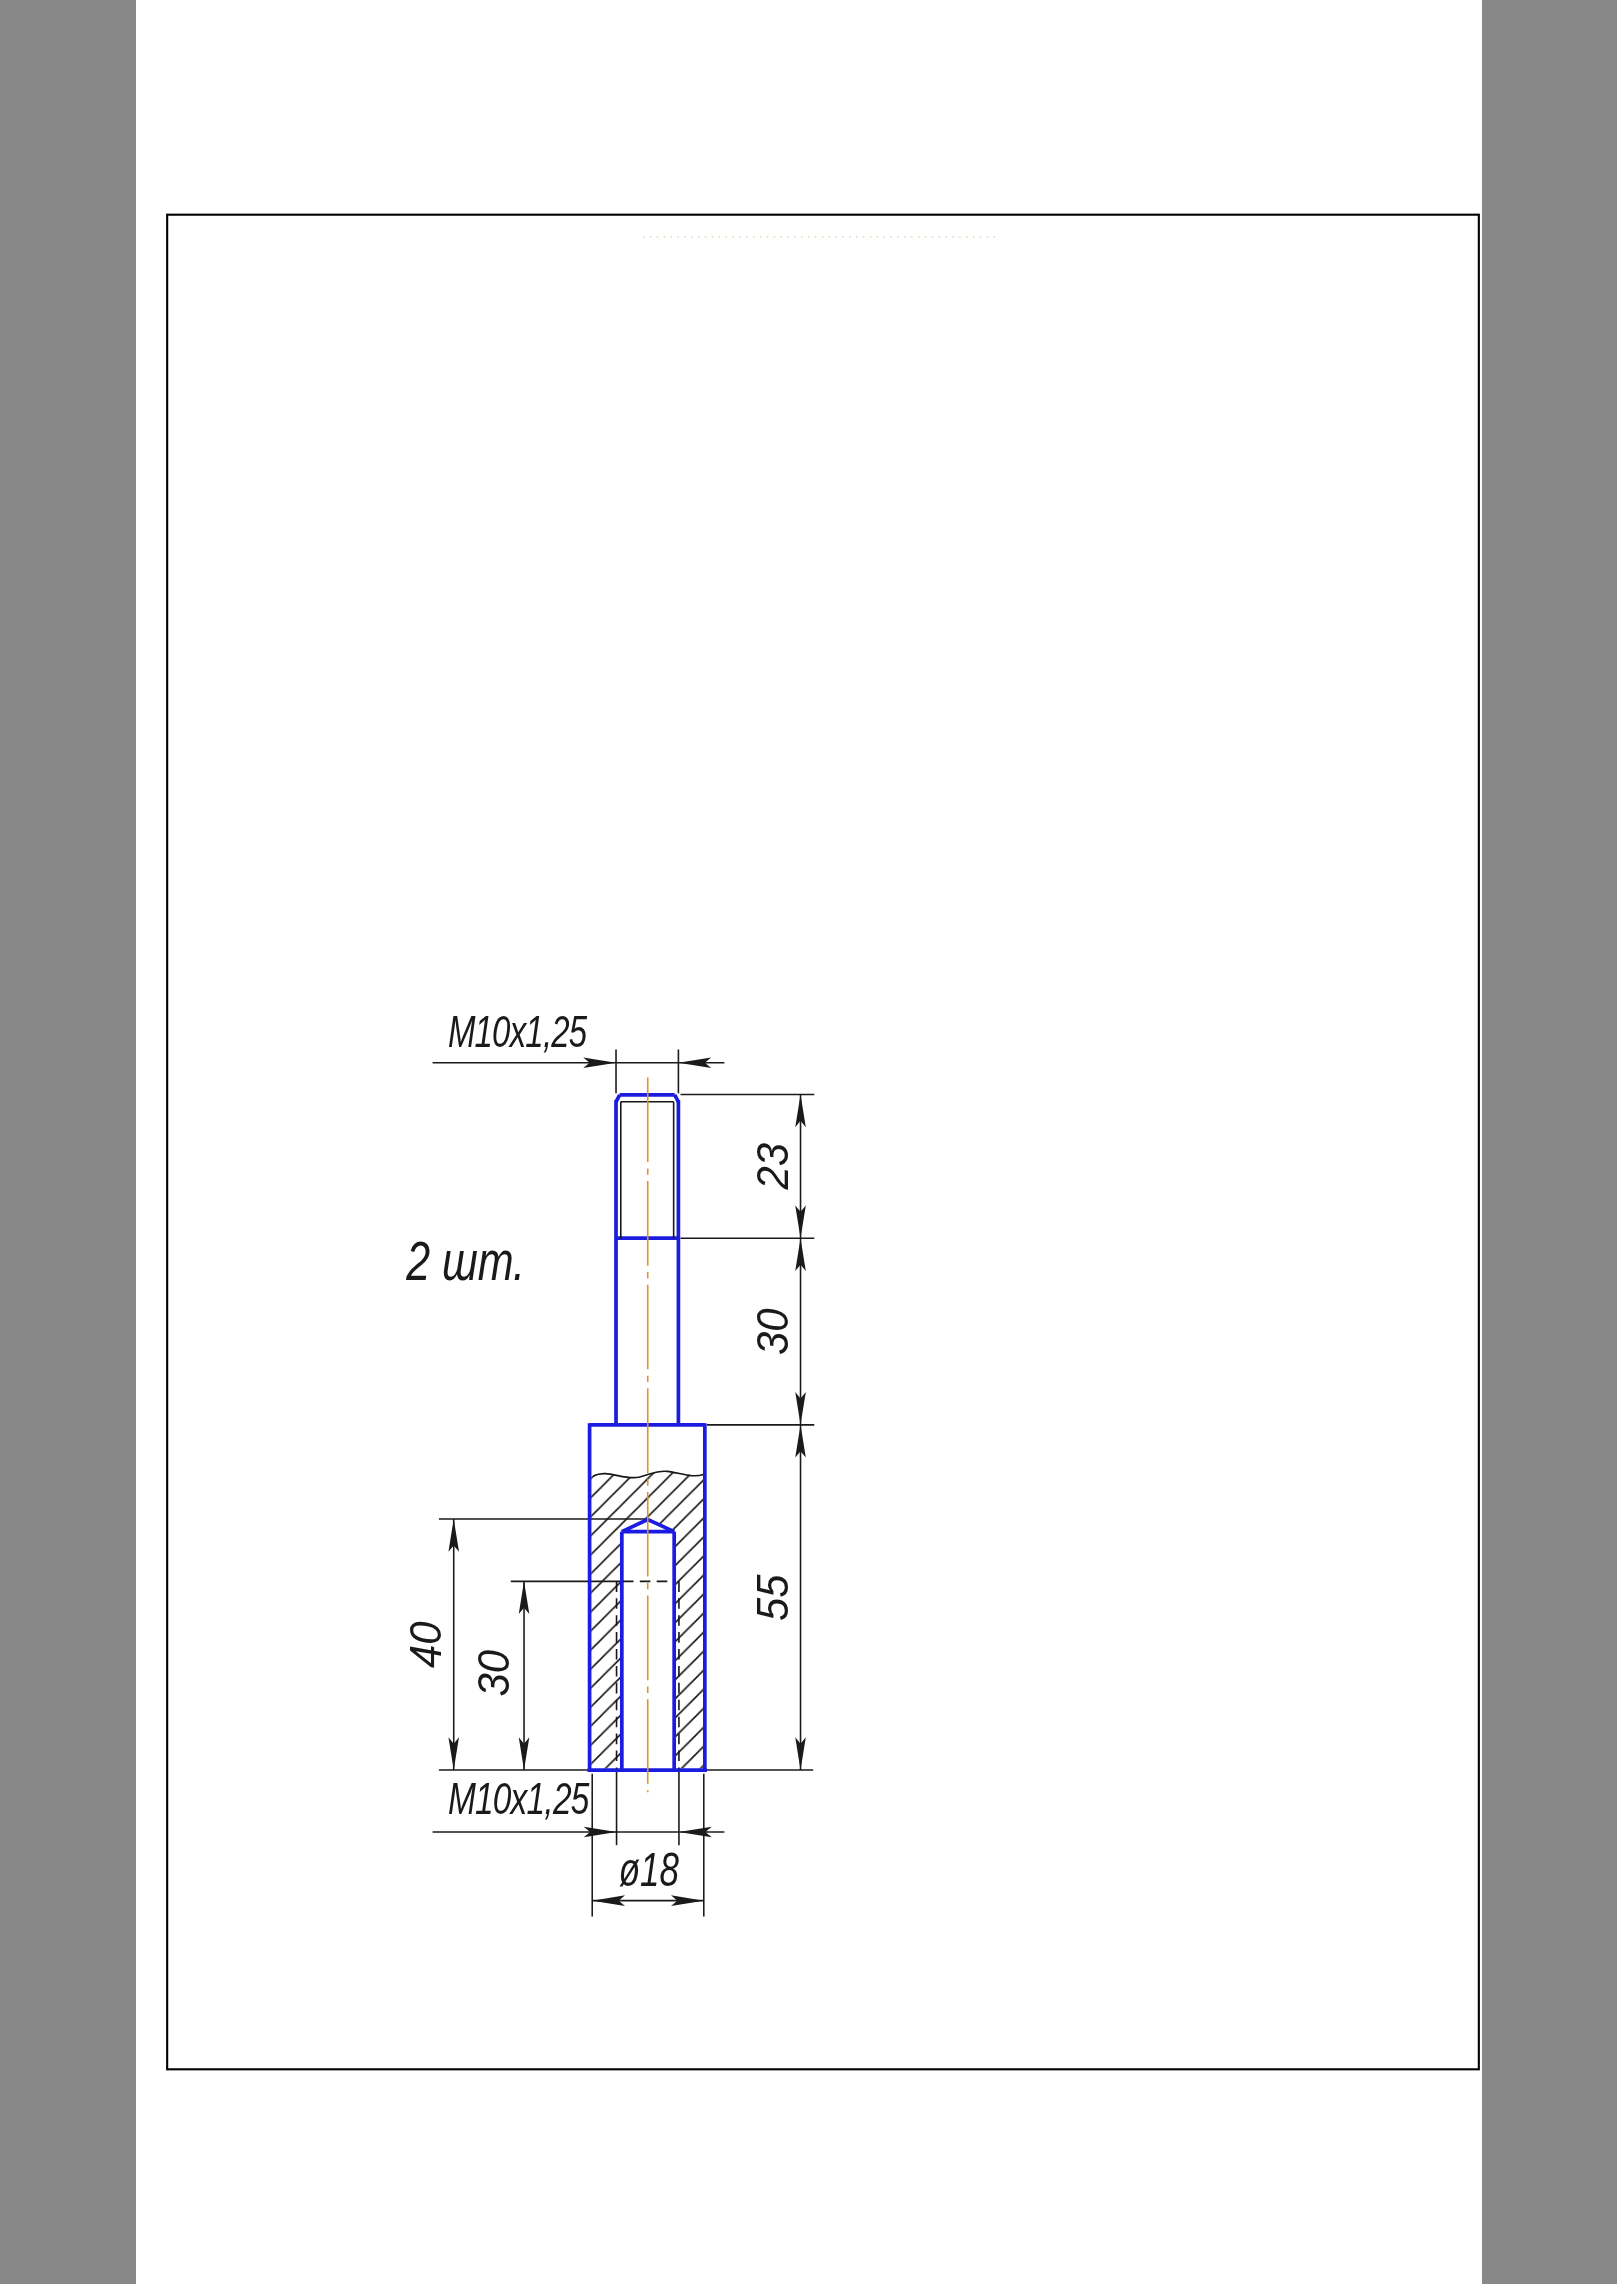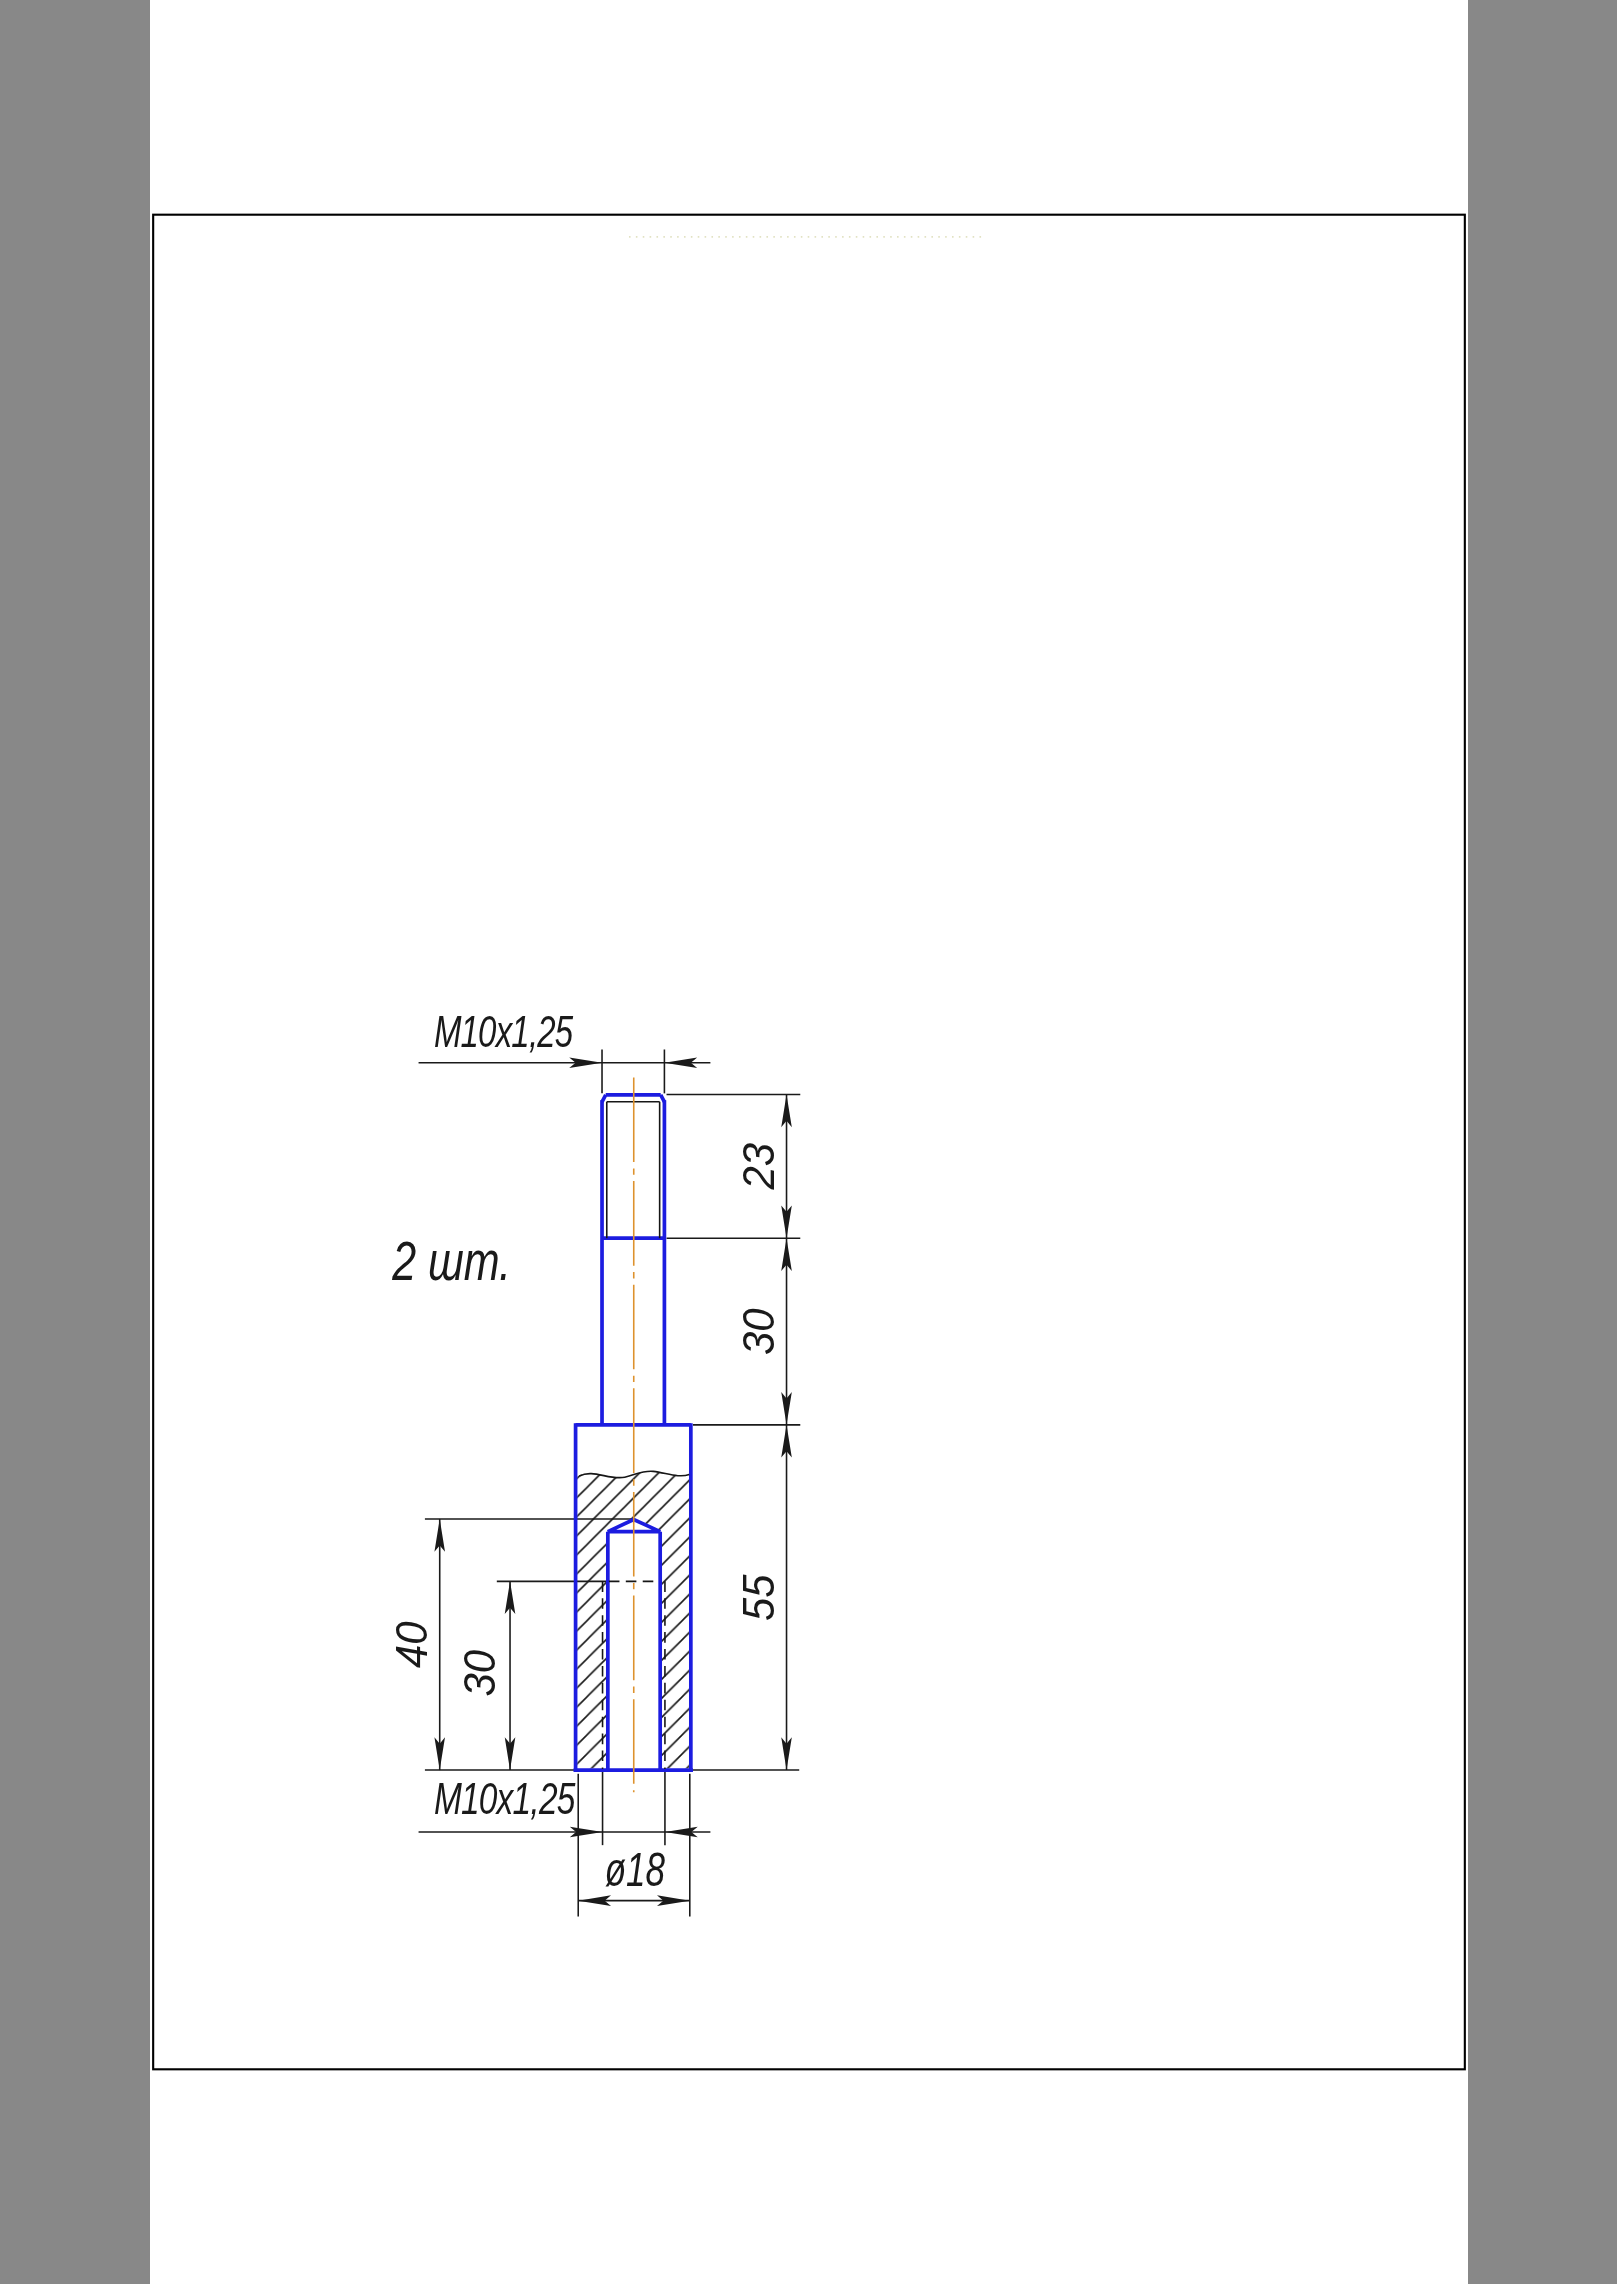--- a/index.html
+++ b/index.html
@@ -8,20 +8,21 @@
     --dimension:#1a1a1a;
     --border:#000000;
     --background:#ffffff;
     --watermark:#d9d9b0;
   }
   html,body{margin:0;padding:0;background:#888;}
   .sheet{
     width:1318px;height:2284px;background:var(--background);
     position:relative;margin:0 auto;overflow:hidden;
     font-family:"Liberation Sans", sans-serif;
+    padding-left:28px;
   }
   svg{display:block;width:100%;height:100%;}
   .part-thick{stroke:var(--outline);stroke-width:7;fill:none;stroke-linejoin:miter;stroke-linecap:butt;}
   .part-thin{stroke:#161616;stroke-width:3;fill:none;}
   .hidden-line{stroke:#161616;stroke-width:3;fill:none;stroke-dasharray:20 12;}
   .center-line{stroke:var(--centerline);stroke-width:3;fill:none;stroke-dasharray:160 12 12 12;}
   .dim{stroke:var(--dimension);stroke-width:3;fill:none;}
   .arrow{fill:var(--dimension);stroke:none;}
   .hatch-fill{fill:url(#hatch);stroke:none;fill-rule:evenodd;}
   .lbl{fill:var(--dimension);font-style:italic;font-size:84px;letter-spacing:-2px;}

